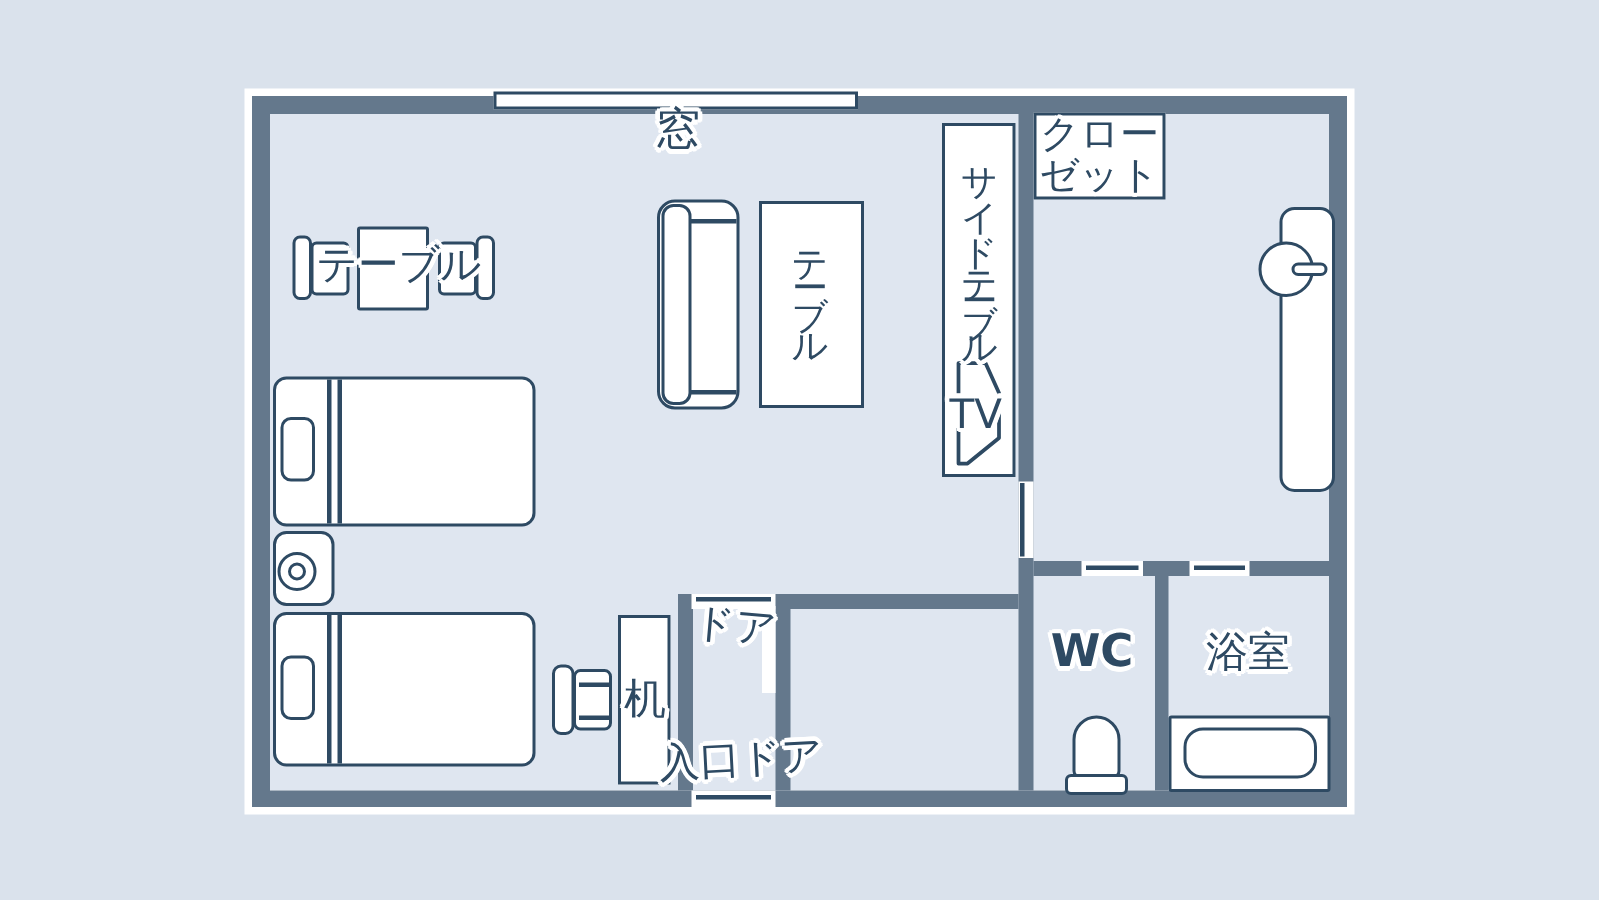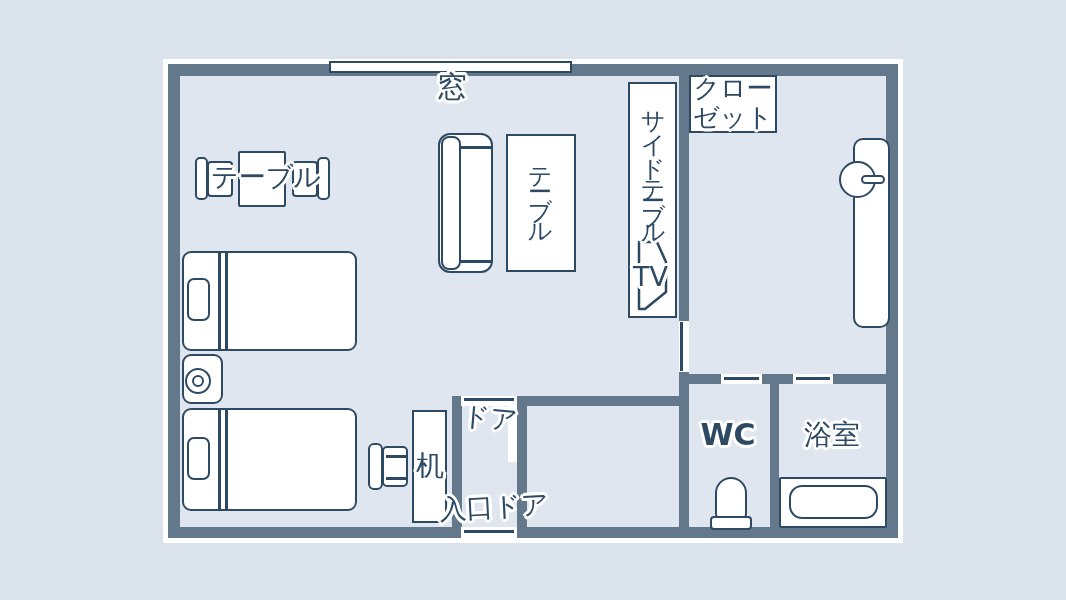--- a/index.html
+++ b/index.html
@@ -139,21 +139,21 @@
   <div class="furn" style="left:779px;top:477px;width:108px;height:51px;border-radius:2px;"></div>
   <div class="furn" style="left:789px;top:485px;width:89px;height:34px;border-radius:13px;"></div>
 
   <div class="label center" style="left:430px;top:71px;width:44px;font-size:30px;">窓</div>
   <div class="label center" style="left:196px;top:163px;width:140px;font-size:27px;">テーブル</div>
   <div class="label vert" style="left:527px;top:151px;font-size:24px;">テーブル</div>
   <div class="label vert" style="left:640px;top:94px;font-size:24px;letter-spacing:-4px;">サイドテーブル</div>
   <div class="label center" style="left:624px;top:263px;width:53px;font-size:27px;">TV</div>
 
   <div class="label center" style="left:689px;top:77px;width:88px;font-size:26px;">
-    <span style="display:block;font-family:Liberation Mono, monospace;">クロー</span>
+    <span style="display:block;">クロー</span>
     <span style="display:block;">ゼット</span>
   </div>
 
   <div class="label center" style="left:461px;top:404px;width:58px;font-size:27px;transform:rotate(5deg);">ドア</div>
   <div class="label center" style="left:439px;top:493px;width:110px;font-size:27px;transform:rotate(-3deg);">入口ドア</div>
   <div class="label center" style="left:413px;top:451px;width:34px;font-size:28px;">机</div>
   <div class="label center" style="left:700px;top:419px;width:56px;font-size:30px;font-weight:bold;">WC</div>
   <div class="label center" style="left:801px;top:420px;width:62px;font-size:28px;">浴室</div>
 
 </div>

